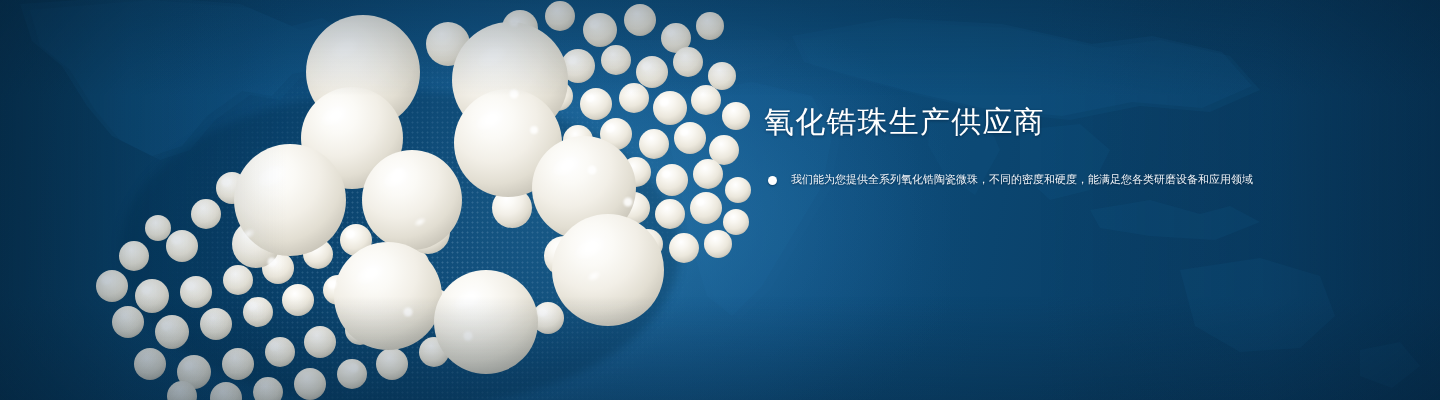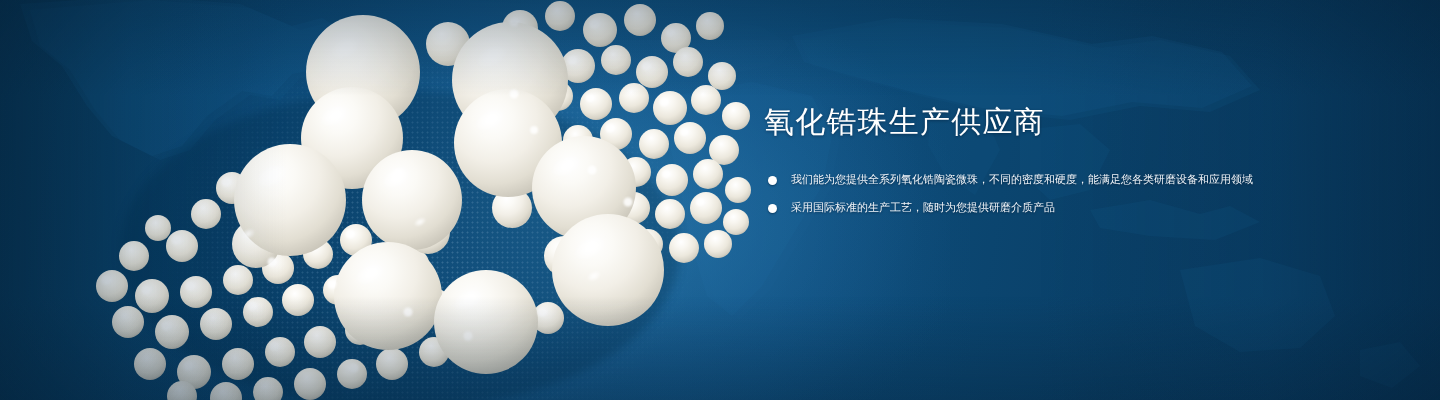--- a/index.html
+++ b/index.html
@@ -396,20 +396,16 @@
 
   <div class="bg-vignette"></div>
 
   <div class="copy">
     <h1 class="headline">氧化锆珠生产供应商</h1>
     <ul class="bullets">
       <li class="bullet">
         <span class="dot"></span>
         <span>我们能为您提供全系列氧化锆陶瓷微珠，不同的密度和硬度，能满足您各类研磨设备和应用领域</span>
       </li>
-      <li class="bullet">
-        <span class="dot"></span>
-        <span>采用国际标准的生产工艺，随时为您提供研磨介质产品</span>
-      </li>
     </ul>
   </div>
 
 </div>
 
 </body></html>

